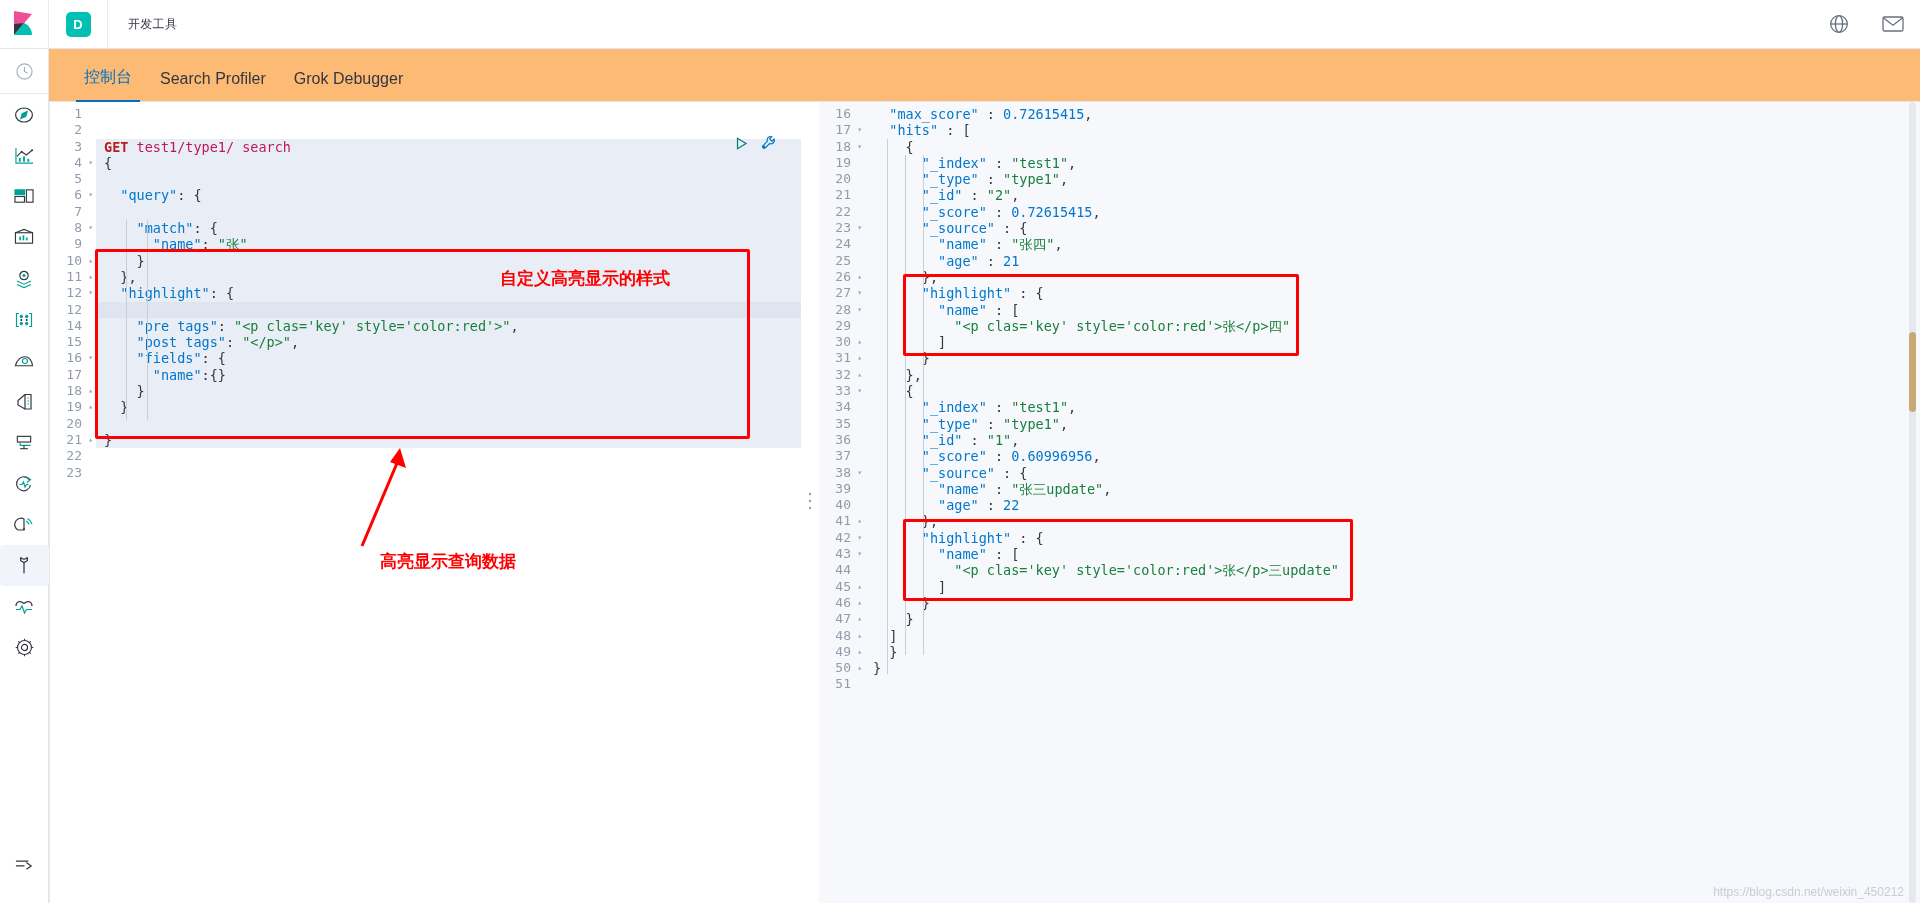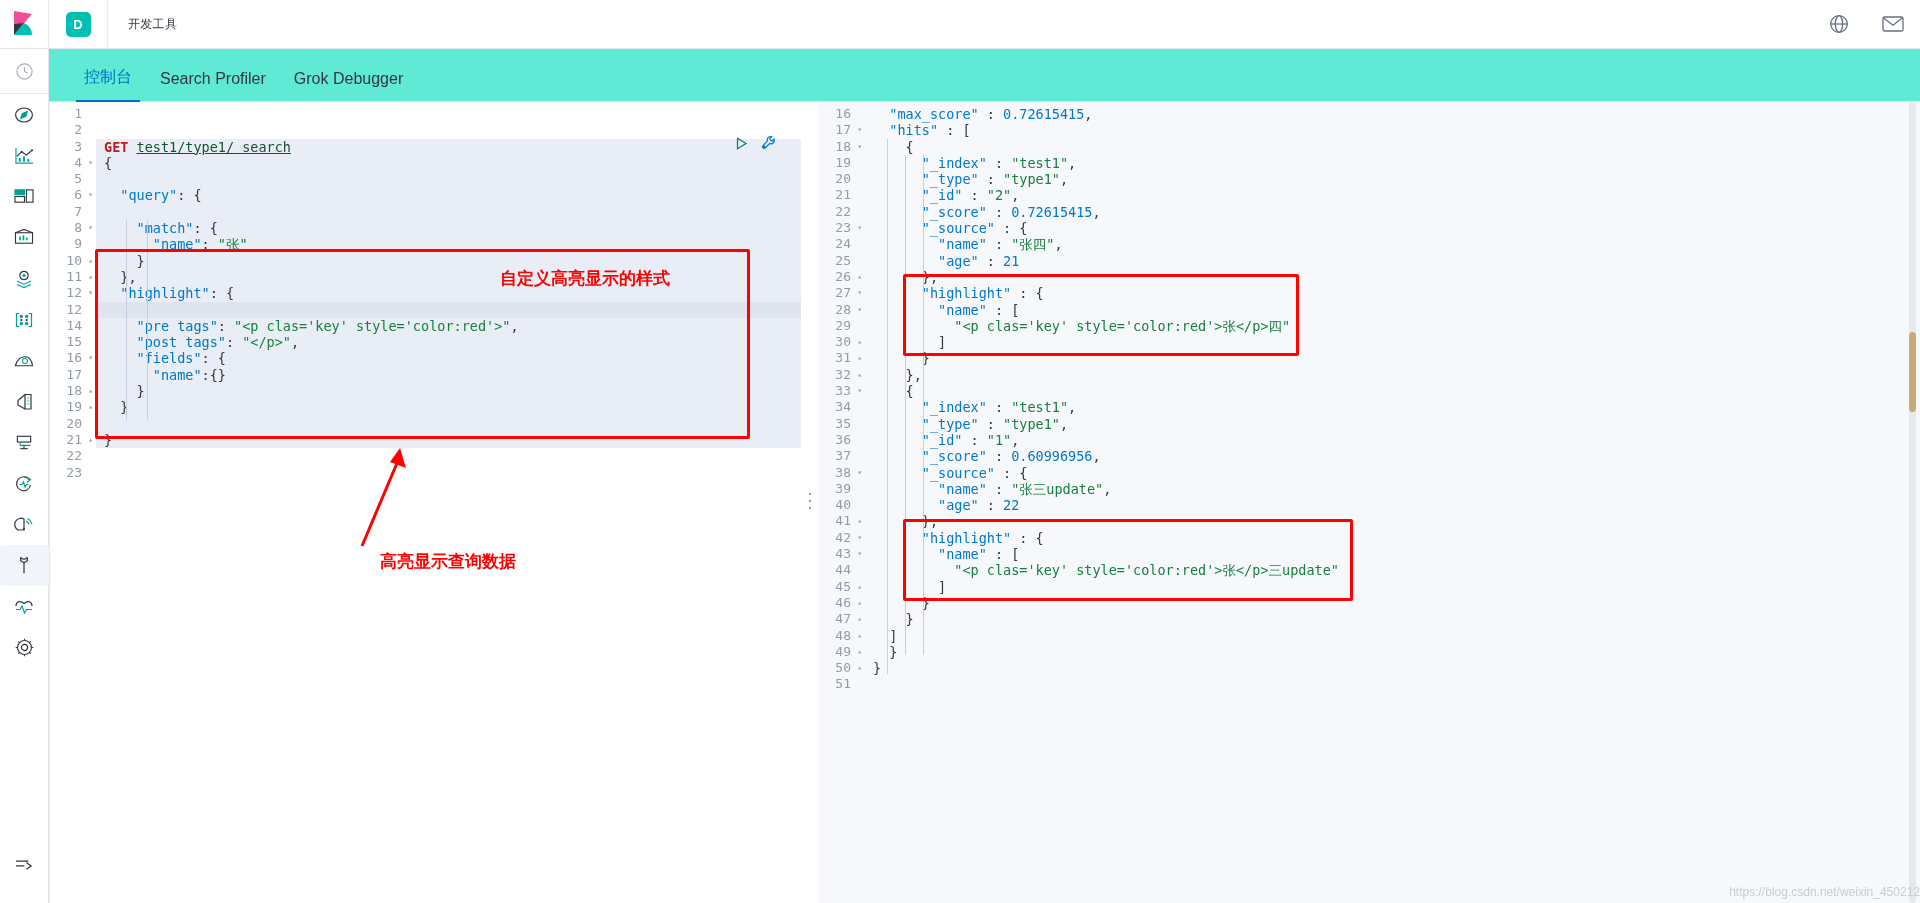--- a/index.html
+++ b/index.html
@@ -63,21 +63,21 @@
   .nav-item.sep { border-bottom: 1px solid #e8eaf0; height: 45px; }
   .nav-item.active { background: #f1f4fa; border-radius: 4px; }
   .nav-item svg { display:block; }
   .nav-flex { flex: 1 1 auto; }
 
   
   .main { flex: 1 1 auto; display: flex; flex-direction: column; min-width: 0; background:#fff; }
 
   .tabs {
     height: 53px; min-height: 53px;
-    background: #5eead4;
+    background: #fdba74;
     border-bottom: 1px solid #e3e6ef;
     display: flex; align-items: flex-end;
     padding-left: 21px;
   }
   .tab {
     padding: 0 14px 13px 14px;
     font-size: 16px; color: #343741;
     position: relative; cursor: pointer;
     white-space: nowrap;
   }
@@ -136,21 +136,21 @@
     position: relative;
     overflow: hidden;
   }
   .pane-left .code { background: #fff; }
   .cl { height: 16.3px; position: relative; padding-left: 8px; }
   .cl.req { background: #e9edf5; }
   .cl.cur { background: #dfe4ee; }
 
   
   .t-method { color: #b91c1c; font-weight: 600; }
-  .t-url    { color: #14532d; text-decoration: underline; }
+  .t-url    { color: #be185d; }
   .t-key    { color: #0077cc; }
   .t-str    { color: #17803d; }
   .t-num    { color: #0077cc; }
   .t-punc   { color: #343741; }
 
   .indent-guide {
     position: absolute; top: 0; bottom: 0; width: 1px; background: #c9cfda;
   }
 
   .play-wrench {
@@ -168,21 +168,21 @@
 
   
   .vscroll {
     position: absolute; right: 2px; top: 0; width: 7px;
     background: transparent;
   }
   .vscroll .thumb { position:absolute; width:7px; border-radius: 4px; background:#c7a974; }
   .vscroll .track { position:absolute; width:7px; background:#e6e8ee; border-radius:4px;}
 
   .watermark {
-    position:absolute; right: 0; bottom: 4px;
+    position:absolute; right: 16px; bottom: 4px;
     font-size: 12px; color: #c8ccd4;
     font-family: "Liberation Sans", sans-serif;
     z-index: 30;
   }
 </style>
 </head>
 <body>
 
 <div class="app">
 

